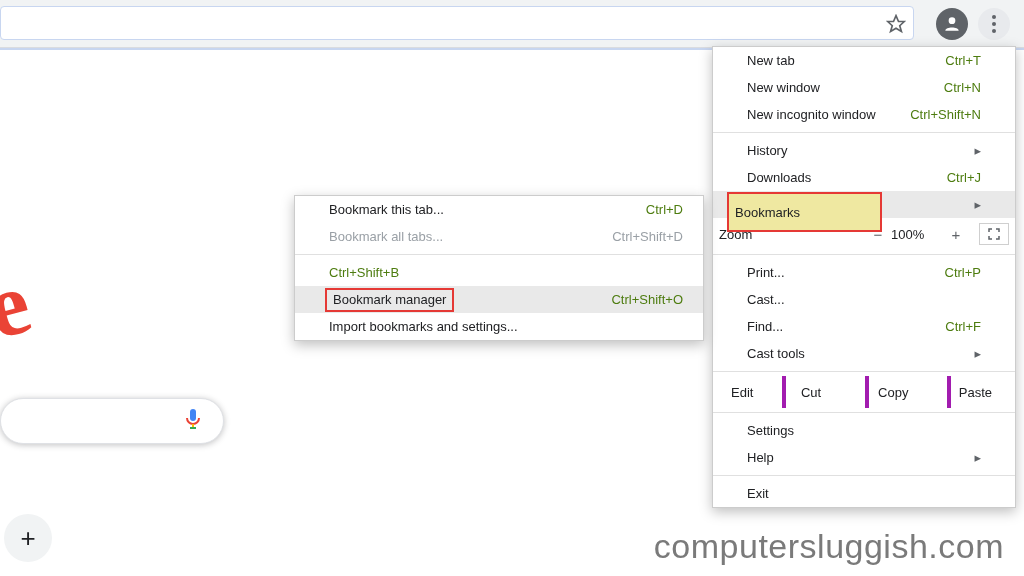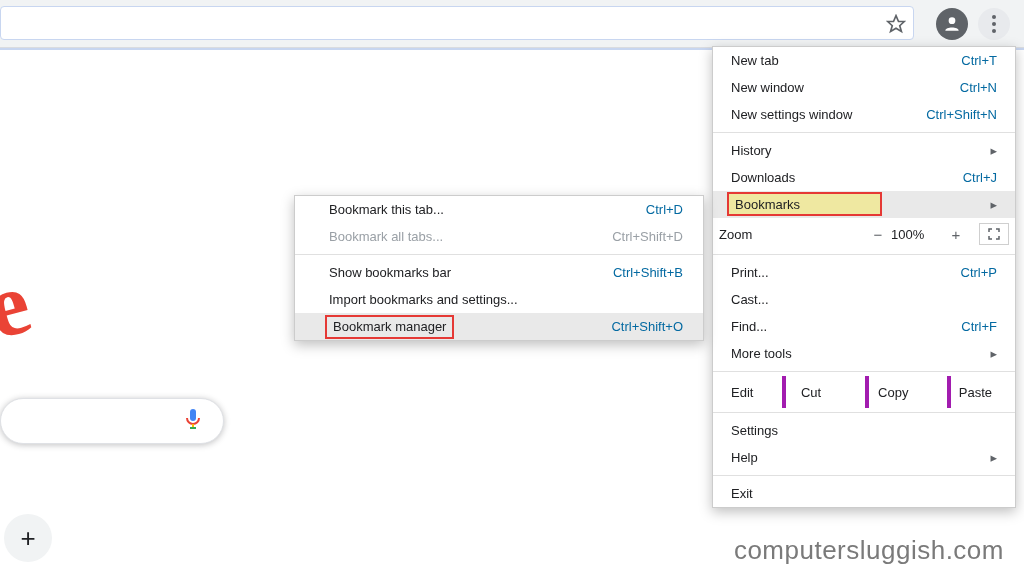--- a/index.html
+++ b/index.html
@@ -112,35 +112,35 @@
     background: #fff;
     border: 1px solid #ccc;
     box-shadow: 0 4px 12px rgba(0,0,0,0.25);
     font-size: 13px;
     color: #202124;
   }
   .menu-row {
     display: flex;
     align-items: center;
     height: 27px;
-    padding: 0 18px;
+    padding: 0 34px;
     white-space: nowrap;
   }
   .menu-row .label { flex: 1; }
-  .menu-row .shortcut { color: #0369a1; font-size: 13px; }
+  .menu-row .shortcut { color: #4d7c0f; font-size: 13px; }
   .menu-sep { height: 1px; background: #e0e0e0; margin: 4px 0; }
   .submenu-arrow { color: #5f6368; margin-left: 8px; }
   .hover-row { background: #e9e9e9; }
   .bookmarks-row {
     position: relative;
   }
   .bookmarks-row .highlight-wrap {
     position: absolute;
     left: 14px; top: 1px;
-    height: 24px;
+    height: 40px;
     border: 2px solid #e53935;
     background: #efe8a1;
     padding: 0 80px 0 6px;
     display: flex; align-items: center;
   }
 
   .zoom-row {
     display: flex;
     align-items: center;
     height: 32px;
@@ -194,21 +194,21 @@
     left: 30px;
     border: 2px solid #e53935;
     padding: 0 6px;
     line-height: 20px;
   }
   .sub-menu .bm-row { position: relative; }
 
   .watermark {
     position: absolute;
     right: 20px; bottom: 10px;
-    font-size: 26px;
+    font-size: 34px;
     color: #7a7a7a;
     letter-spacing: 0.5px;
   }
 </style>
 </head>
 <body>
 
 <div class="toolbar">
   <div class="omnibox"></div>
   <div class="star-btn">
@@ -252,21 +252,21 @@
 <div class="main-menu">
   <div class="menu-row">
     <span class="label">New tab</span>
     <span class="shortcut">Ctrl+T</span>
   </div>
   <div class="menu-row">
     <span class="label">New window</span>
     <span class="shortcut">Ctrl+N</span>
   </div>
   <div class="menu-row">
-    <span class="label">New settings window</span>
+    <span class="label">New incognito window</span>
     <span class="shortcut">Ctrl+Shift+N</span>
   </div>
   <div class="menu-sep"></div>
   <div class="menu-row">
     <span class="label">History</span>
     <span class="submenu-arrow">▸</span>
   </div>
   <div class="menu-row">
     <span class="label">Downloads</span>
     <span class="shortcut">Ctrl+J</span>
@@ -295,21 +295,21 @@
     <span class="shortcut">Ctrl+P</span>
   </div>
   <div class="menu-row">
     <span class="label">Cast...</span>
   </div>
   <div class="menu-row">
     <span class="label">Find...</span>
     <span class="shortcut">Ctrl+F</span>
   </div>
   <div class="menu-row">
-    <span class="label">More tools</span>
+    <span class="label">Cast tools</span>
     <span class="submenu-arrow">▸</span>
   </div>
   <div class="menu-sep"></div>
   <div class="edit-row">
     <span class="elabel">Edit</span>
     <span class="ebtn">Cut</span>
     <span class="ebtn">Copy</span>
     <span class="ebtn">Paste</span>
   </div>
   <div class="menu-sep"></div>
@@ -330,28 +330,27 @@
   <div class="menu-row">
     <span class="label">Bookmark this tab...</span>
     <span class="shortcut">Ctrl+D</span>
   </div>
   <div class="menu-row disabled">
     <span class="label">Bookmark all tabs...</span>
     <span class="shortcut">Ctrl+Shift+D</span>
   </div>
   <div class="menu-sep"></div>
   <div class="menu-row">
-    <span class="label">Show bookmarks bar</span>
     <span class="shortcut">Ctrl+Shift+B</span>
-  </div>
-  <div class="menu-row">
-    <span class="label">Import bookmarks and settings...</span>
   </div>
   <div class="menu-row hover-row bm-row">
     <span class="bm-highlight">
       <span>Bookmark manager</span>
     </span>
     <span class="label" style="visibility:hidden">Bookmark manager</span>
     <span class="shortcut">Ctrl+Shift+O</span>
   </div>
+  <div class="menu-row">
+    <span class="label">Import bookmarks and settings...</span>
+  </div>
 </div>
 
 <div class="watermark">computersluggish.com</div>
 
 </body></html>

